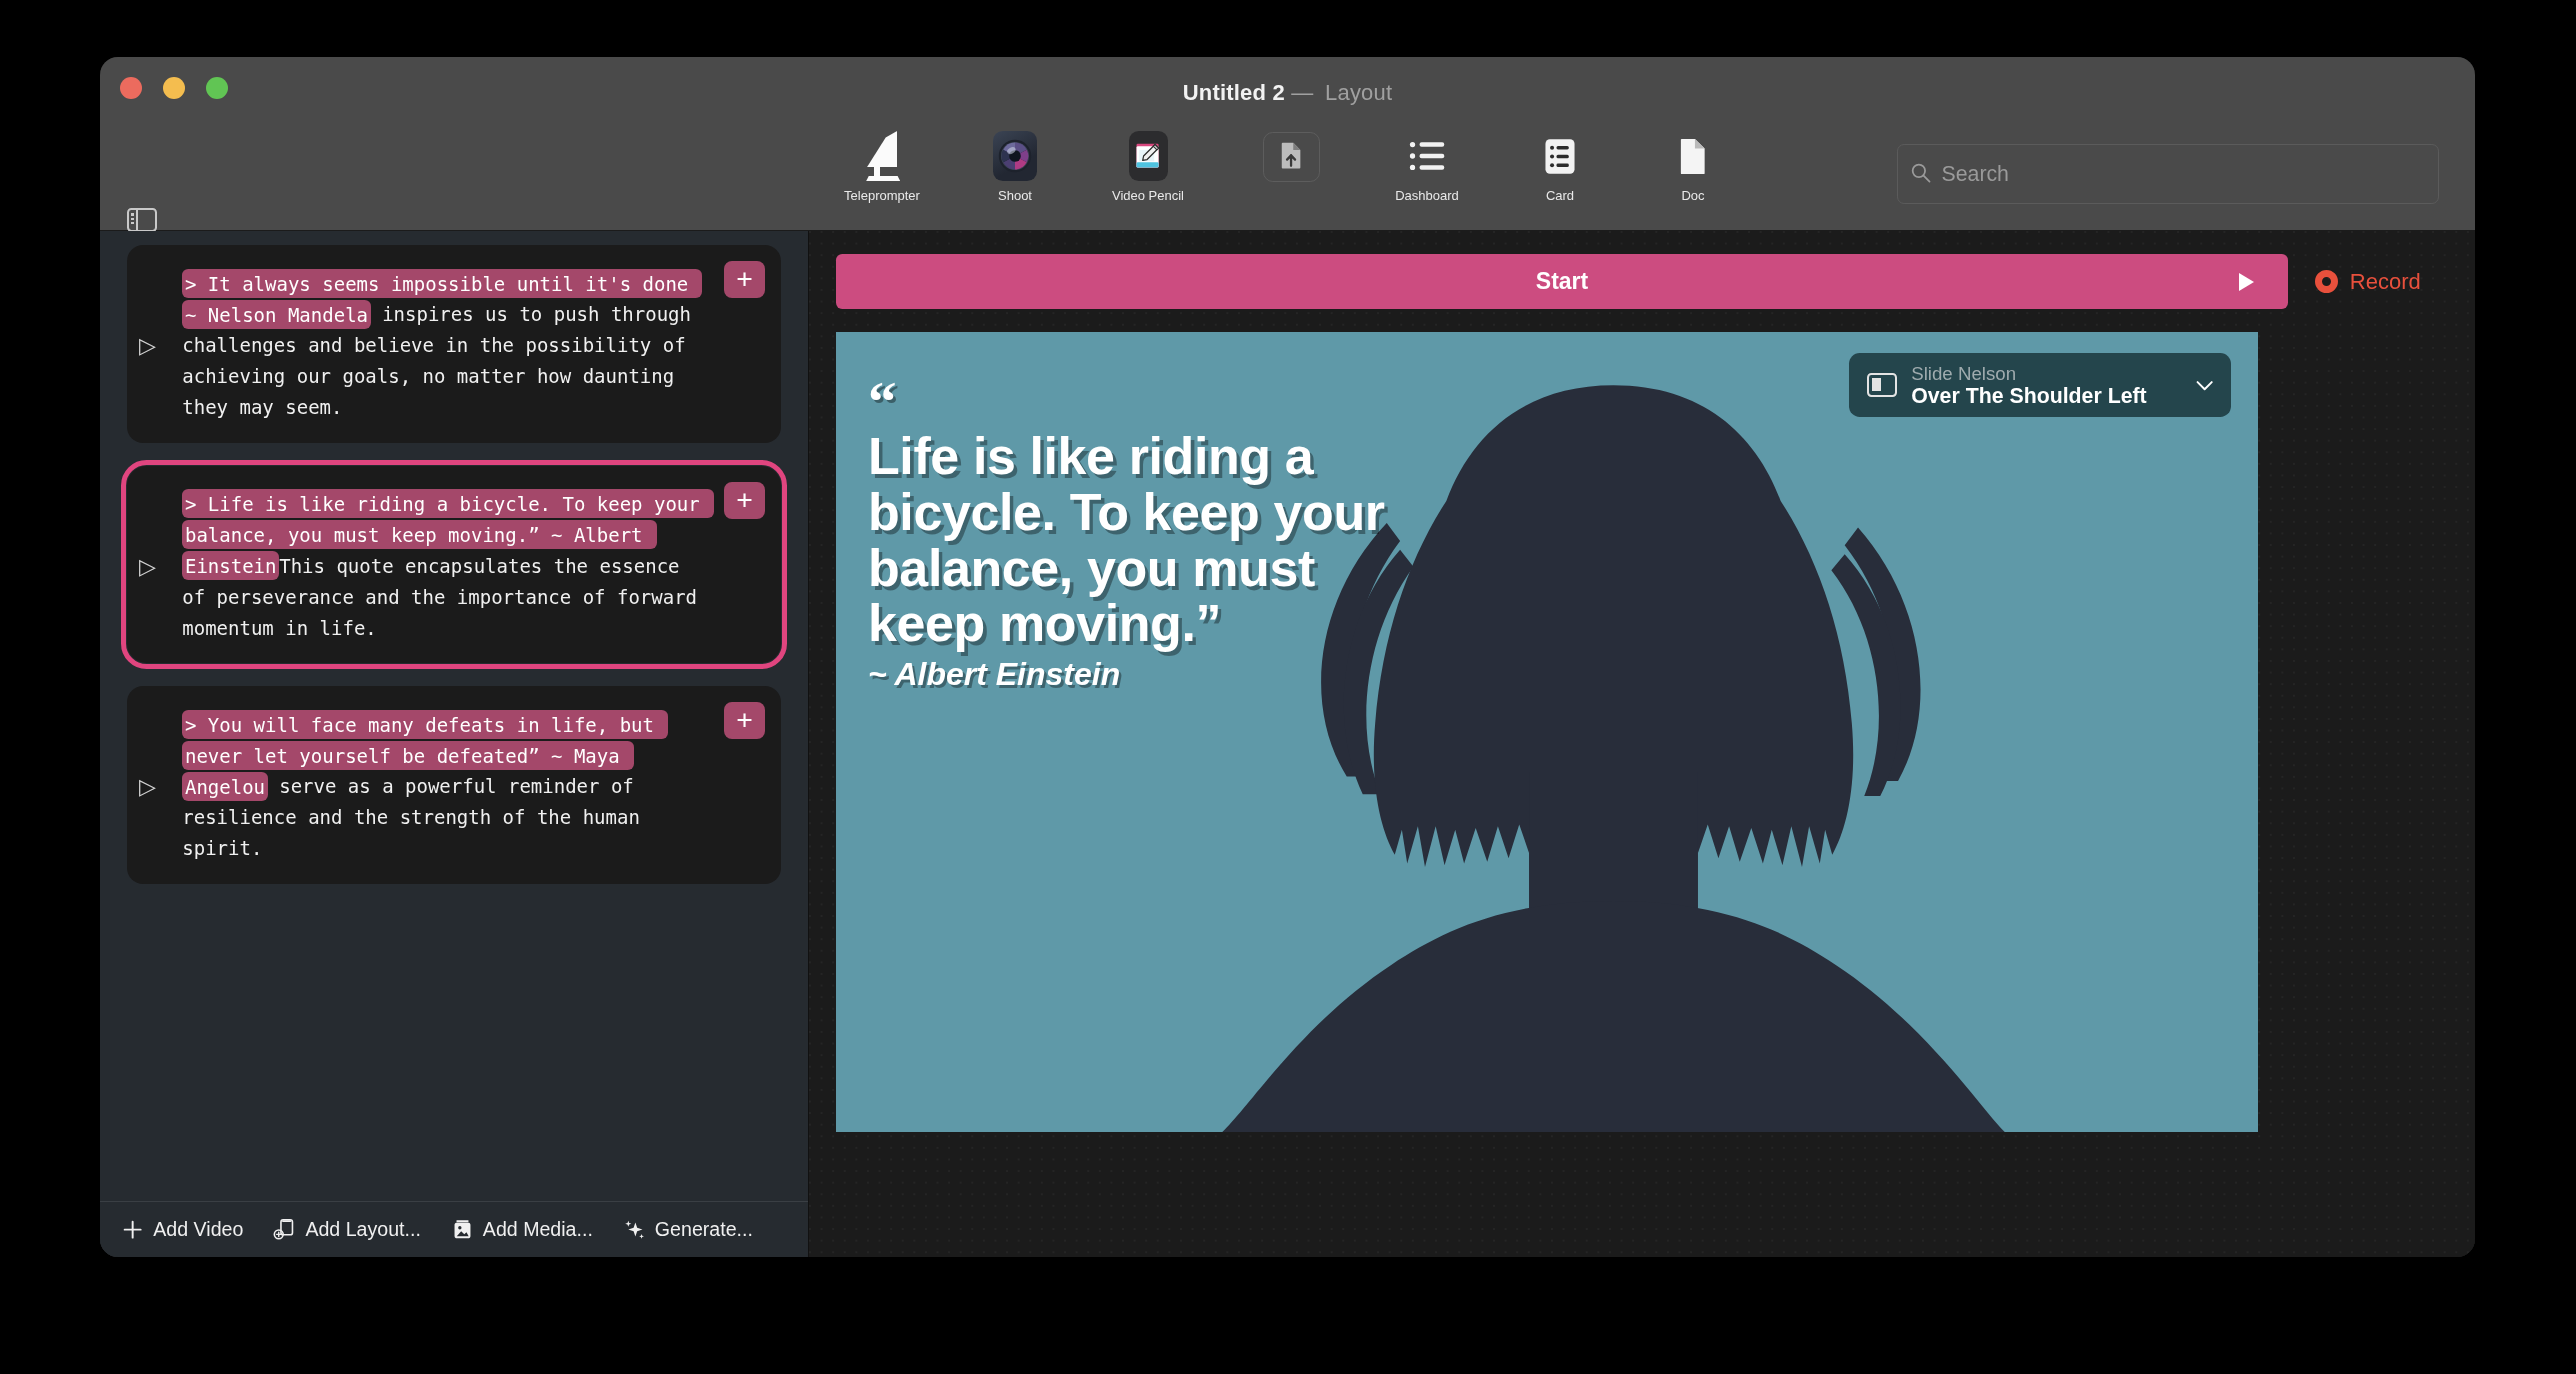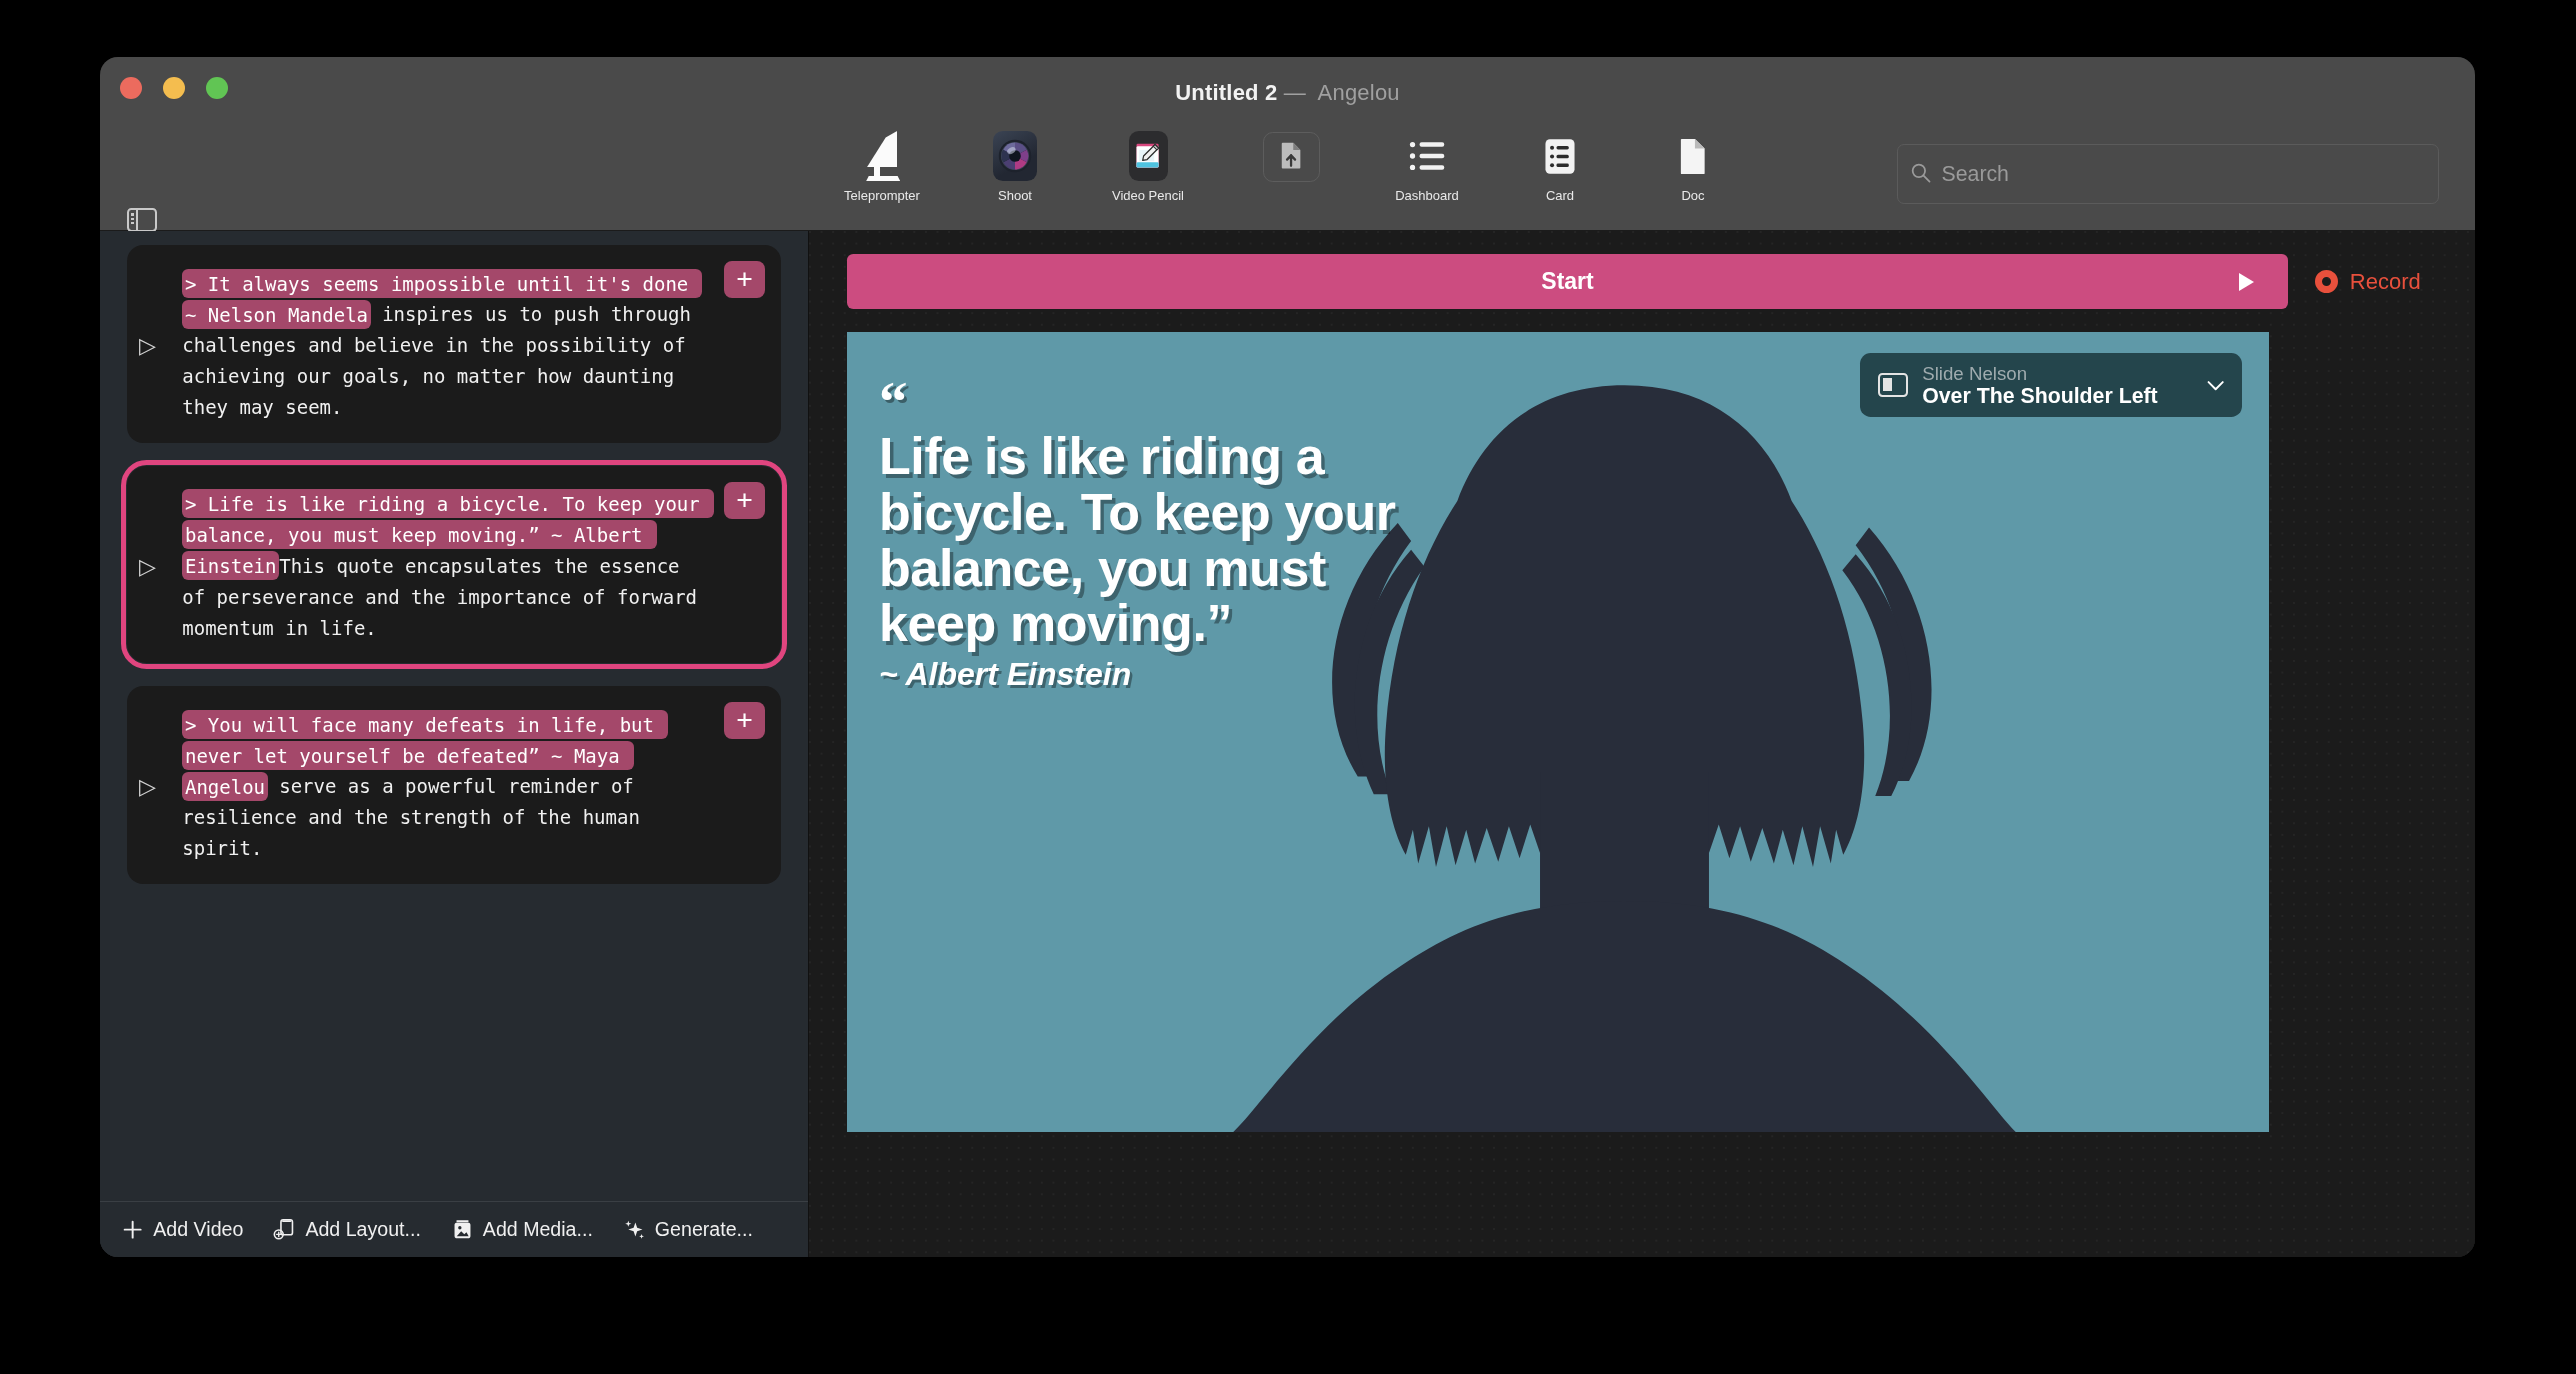--- a/index.html
+++ b/index.html
@@ -356,21 +356,21 @@
   }
 
   
   #main {
     position: relative;
     flex: 1;
     background-color: #1b1b1b;
     background-image:
       radial-gradient(circle at 0.9px 0.9px, rgba(255,255,255,0.045) 0.9px, transparent 1.2px);
     background-size: 11.6px 11.6px;
-    padding: 23px 27px 0 38px;
+    padding: 23px 27px 0 27px;
     box-sizing: border-box;
   }
 
   #start-row {
     display: flex;
     align-items: center;
     gap: 0;
     height: 55px;
   }
   #start-btn {
@@ -565,21 +565,21 @@
               <i></i>
               <i></i>
               <i></i>
             </div>
         </div>
       </div>
 
       <div id="window-title">
         <span>Untitled 2</span>
         <span class="dash">—</span>
-        <span class="edited">Angelou</span>
+        <span class="edited">Layout</span>
       </div>
 
       <div id="toolbar">
 
         <div class="tb-group">
 
           <div class="tb-item">
             <div class="tb-icon">
               <div class="ico-teleprompter">
                 <div class="slant"></div>

